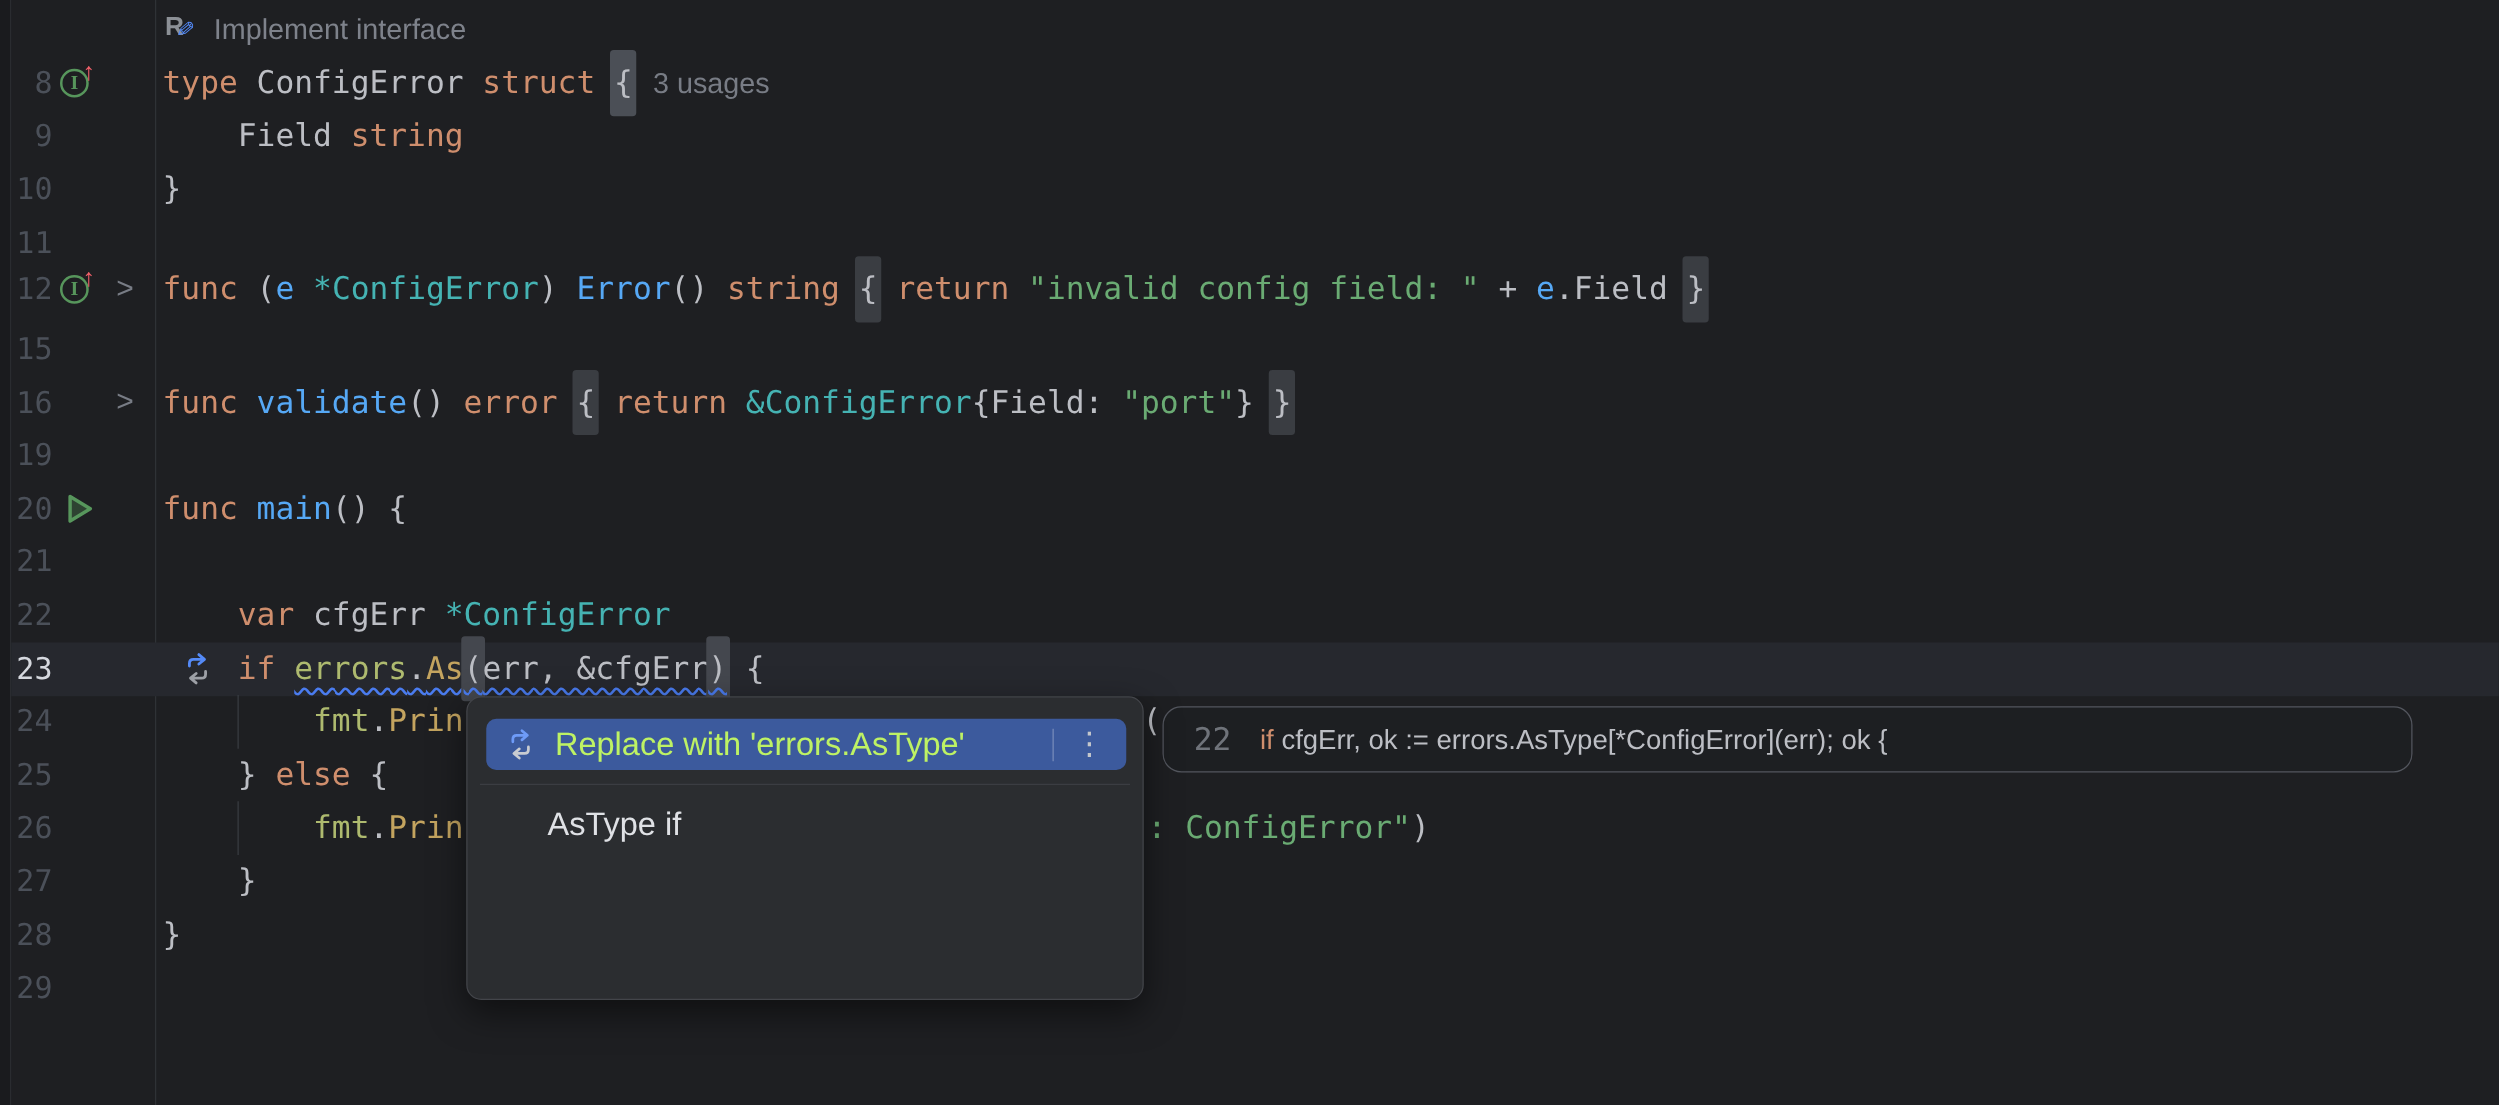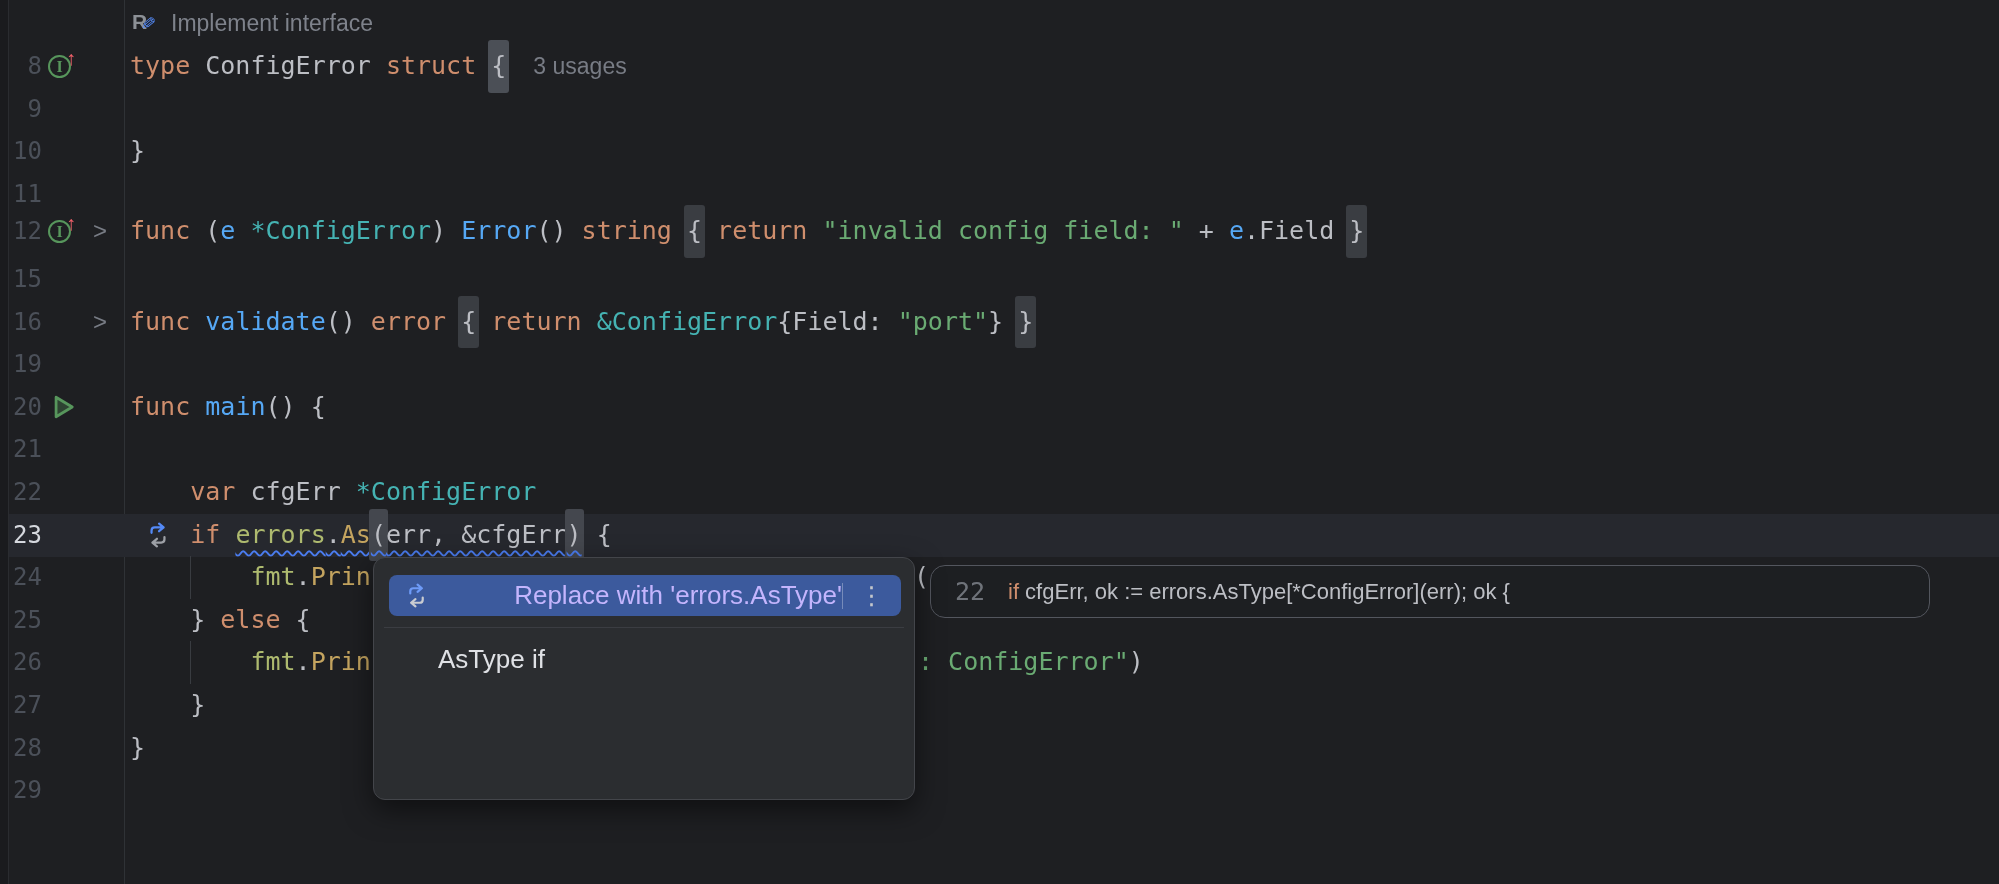--- a/index.html
+++ b/index.html
@@ -40,21 +40,21 @@
   .u  { text-decoration:underline wavy #4A7CF0; text-decoration-thickness:1.5px;
         text-underline-offset:7px; text-decoration-skip-ink:none; }
   .b-fold  { display:inline-block; background:#3A3D42; border-radius:3px;
              padding:5px 3px; margin:-5px -3px; }
   .b-paren { display:inline-block; background:#44474E; border-radius:3px;
              padding:5px 2px; margin:-5px -2px; }
   .b-hl    { display:inline-block; background:#4B4F56; border-radius:3px;
              padding:5px 3px; margin:-5px -3px; }
 
   .badge { font-family:"Liberation Sans", sans-serif; font-size:23px; color:#787C85;
-           margin-left:27px; }
+           margin-left:16px; }
 
   
   .gicon { position:absolute; top:0; height:42.6px; display:flex; align-items:center; }
   .impl-wrap { position:relative; width:34px; height:30px; }
   .impl-circle { position:absolute; left:0; top:4px; width:23px; height:23px;
      border:2px solid #57965C; border-radius:50%; color:#57965C;
      font-family:"Liberation Serif", serif; font-size:16px; font-weight:bold;
      display:flex; align-items:center; justify-content:center; }
   .impl-arrow { position:absolute; left:18px; top:-4px; color:#F2606A; font-size:20px; font-weight:bold; }
   .chev { color:#787C85; font-size:24px; font-family:"Liberation Sans", sans-serif; }
@@ -69,21 +69,21 @@
      transform:rotate(95deg); }
   .inlay-label { color:#7E828B; font-size:23px; }
 
   
   .popup { position:absolute; left:373px; top:557px; width:542px; height:243px;
      background:#2B2D30; border:1px solid #43454A; border-radius:12px; z-index:10;
      box-shadow:0 10px 28px rgba(0,0,0,.5); }
   .popup-sel { position:absolute; left:15px; top:17px; width:512px; height:41px;
      background:#3C5A9D; border-radius:8px; display:flex; align-items:center; }
   .popup-sel .icon-slot { margin-left:14px; display:flex; }
-  .popup-sel .lbl { margin-left:14px; color:#c4b5fd; font-size:26px; flex:1; white-space:nowrap;text-align:right; }
+  .popup-sel .lbl { margin-left:14px; color:#bef264; font-size:26px; flex:1; white-space:nowrap; }
   .sel-div { width:1px; height:26px; background:rgba(255,255,255,.3); margin-right:16px; }
   .kebab { color:#C4C7CC; font-size:25px; margin-right:17px; line-height:1; }
   .popup-hr { position:absolute; left:10px; right:10px; top:69px; height:1px; background:#3B3D42; }
   .popup-item { position:absolute; left:64px; color:#DFE1E5; font-size:26px; white-space:nowrap; }
   .popup-footer { position:absolute; left:20px; top:203px; color:#6F737A; font-size:25px; }
 
   
   .preview { position:absolute; left:930px; top:565px; width:1000px; height:53px;
      background:#1D1F22; border:1.5px solid #53565E; border-radius:15px; z-index:5;
      display:flex; align-items:center; }
@@ -115,20 +115,21 @@
       <span class="gicon" style="left: 48px;">
         <span class="impl-wrap">
           <span class="impl-circle">I</span>
           <span class="impl-arrow">↑</span>
         </span>
       </span>
       <span class="code"><span class="kw">type</span><span class="pl"> ConfigError </span><span class="kw">struct</span><span class="pl"> </span><span class="pl b-hl">{</span><span class="badge">3 usages</span></span>
     </div>
     <div class="row" style="top: 87.6px;">
       <span class="num">9</span>
+      <span class="code"><span class="pl">    Field </span><span class="kw">string</span></span>
     </div>
     <div class="row" style="top: 130.2px;">
       <span class="num">10</span>
       <span class="code"><span class="pl">}</span></span>
     </div>
     <div class="row" style="top: 172.8px;">
       <span class="num">11</span>
       <span class="code"></span>
     </div>
     <div class="row" style="top: 210px;">

